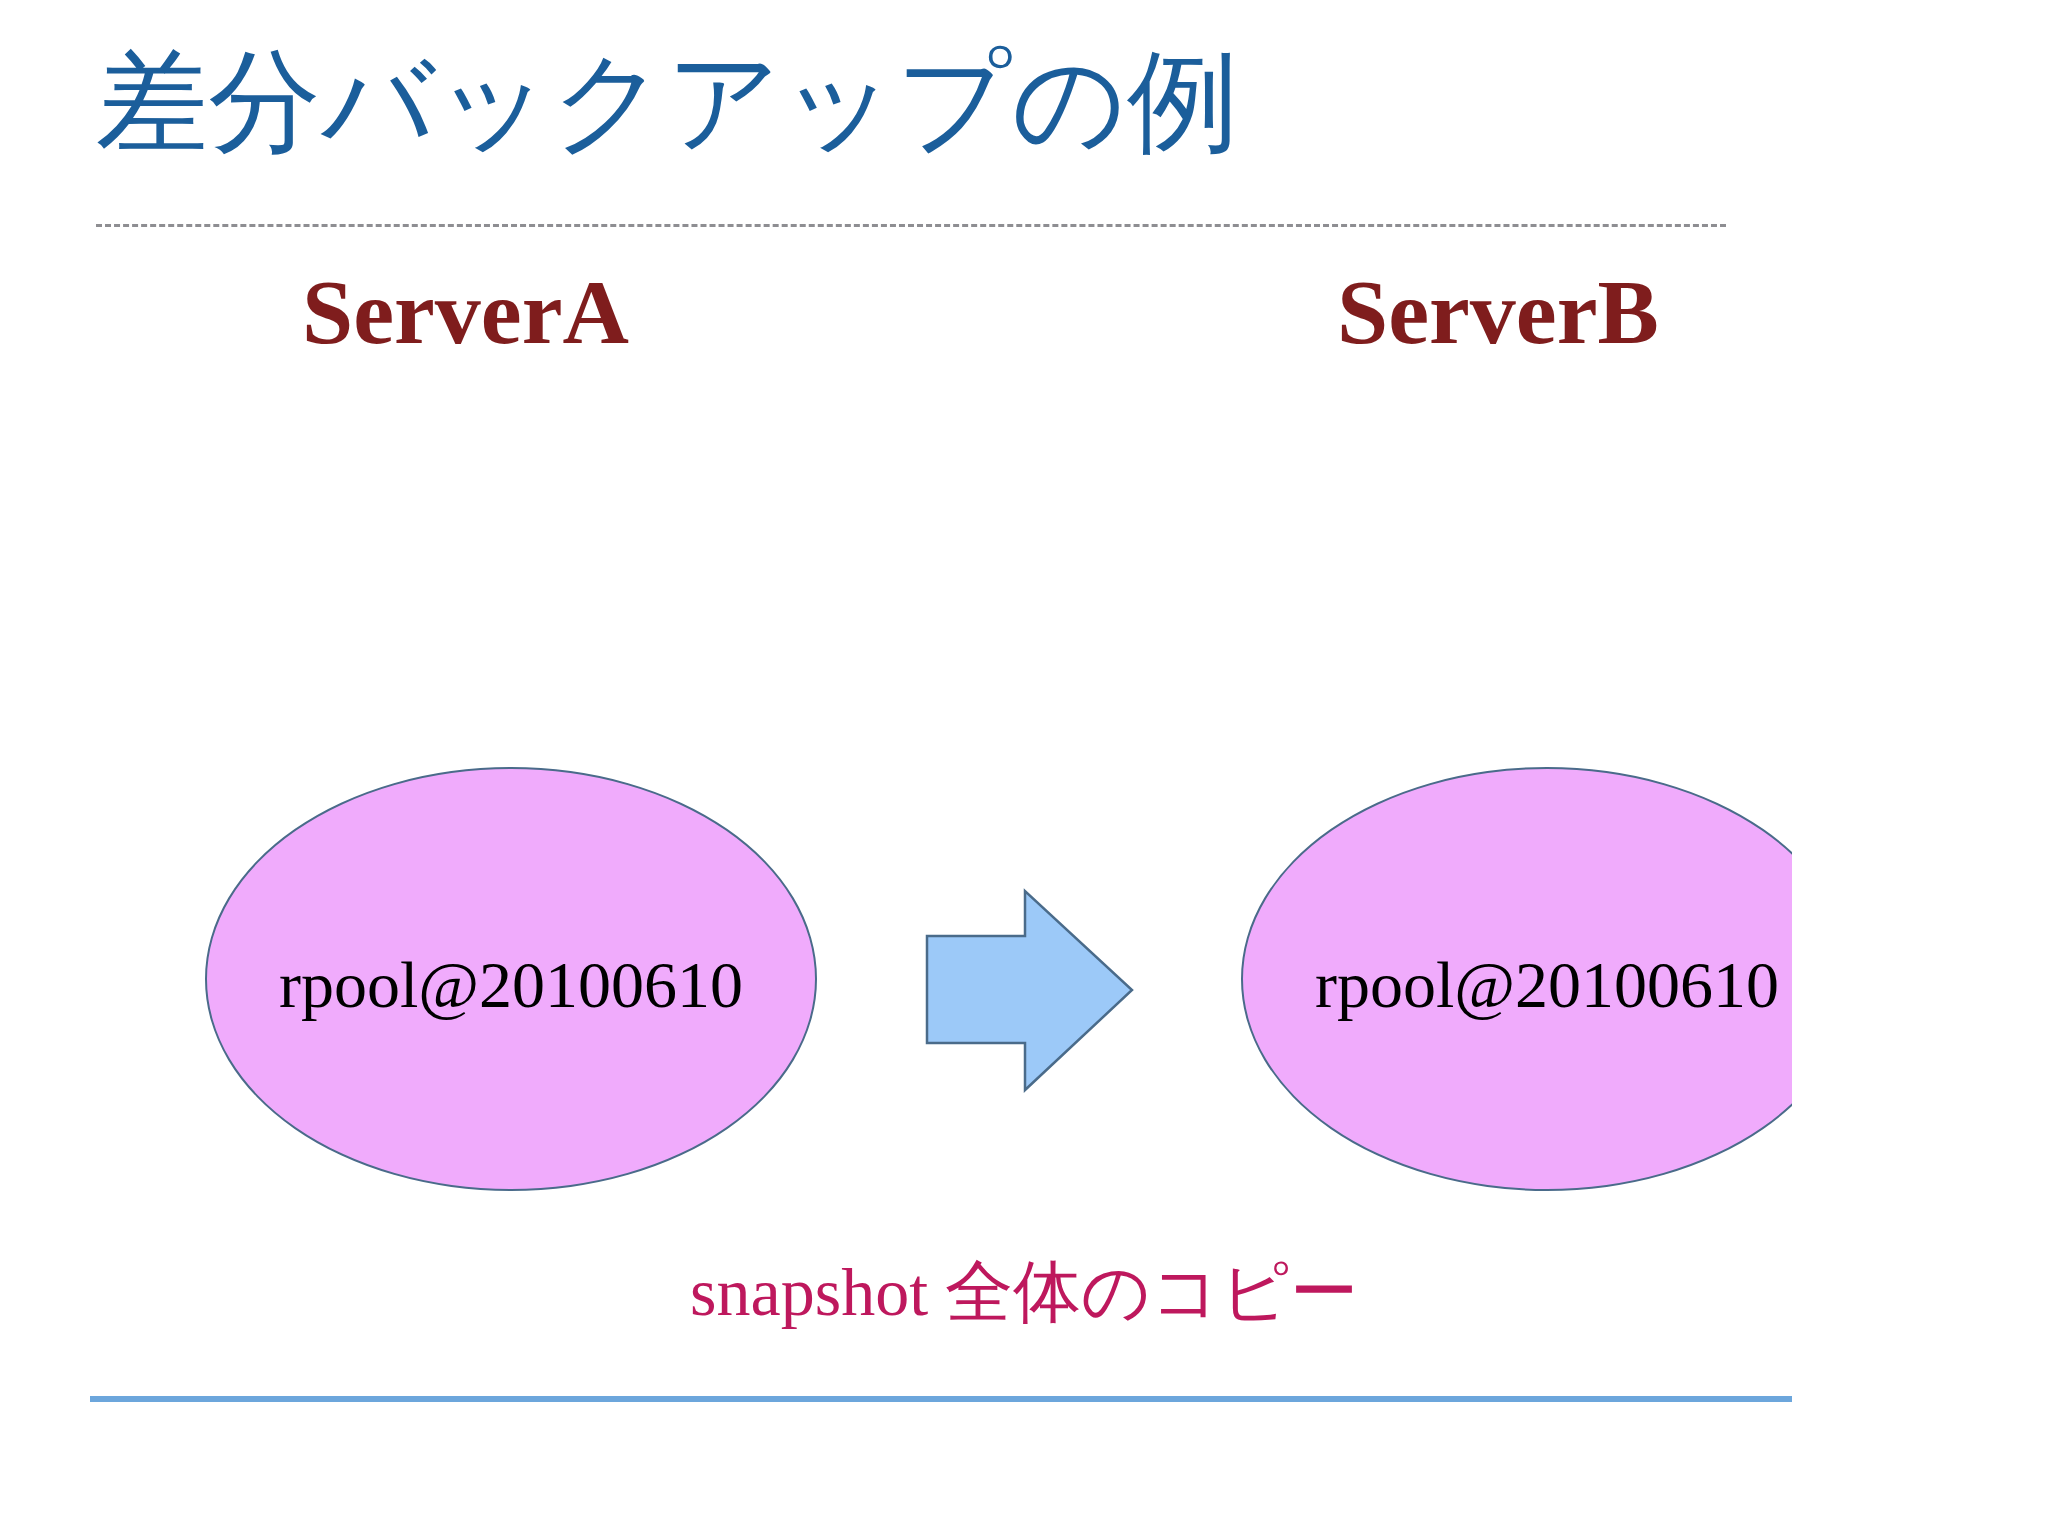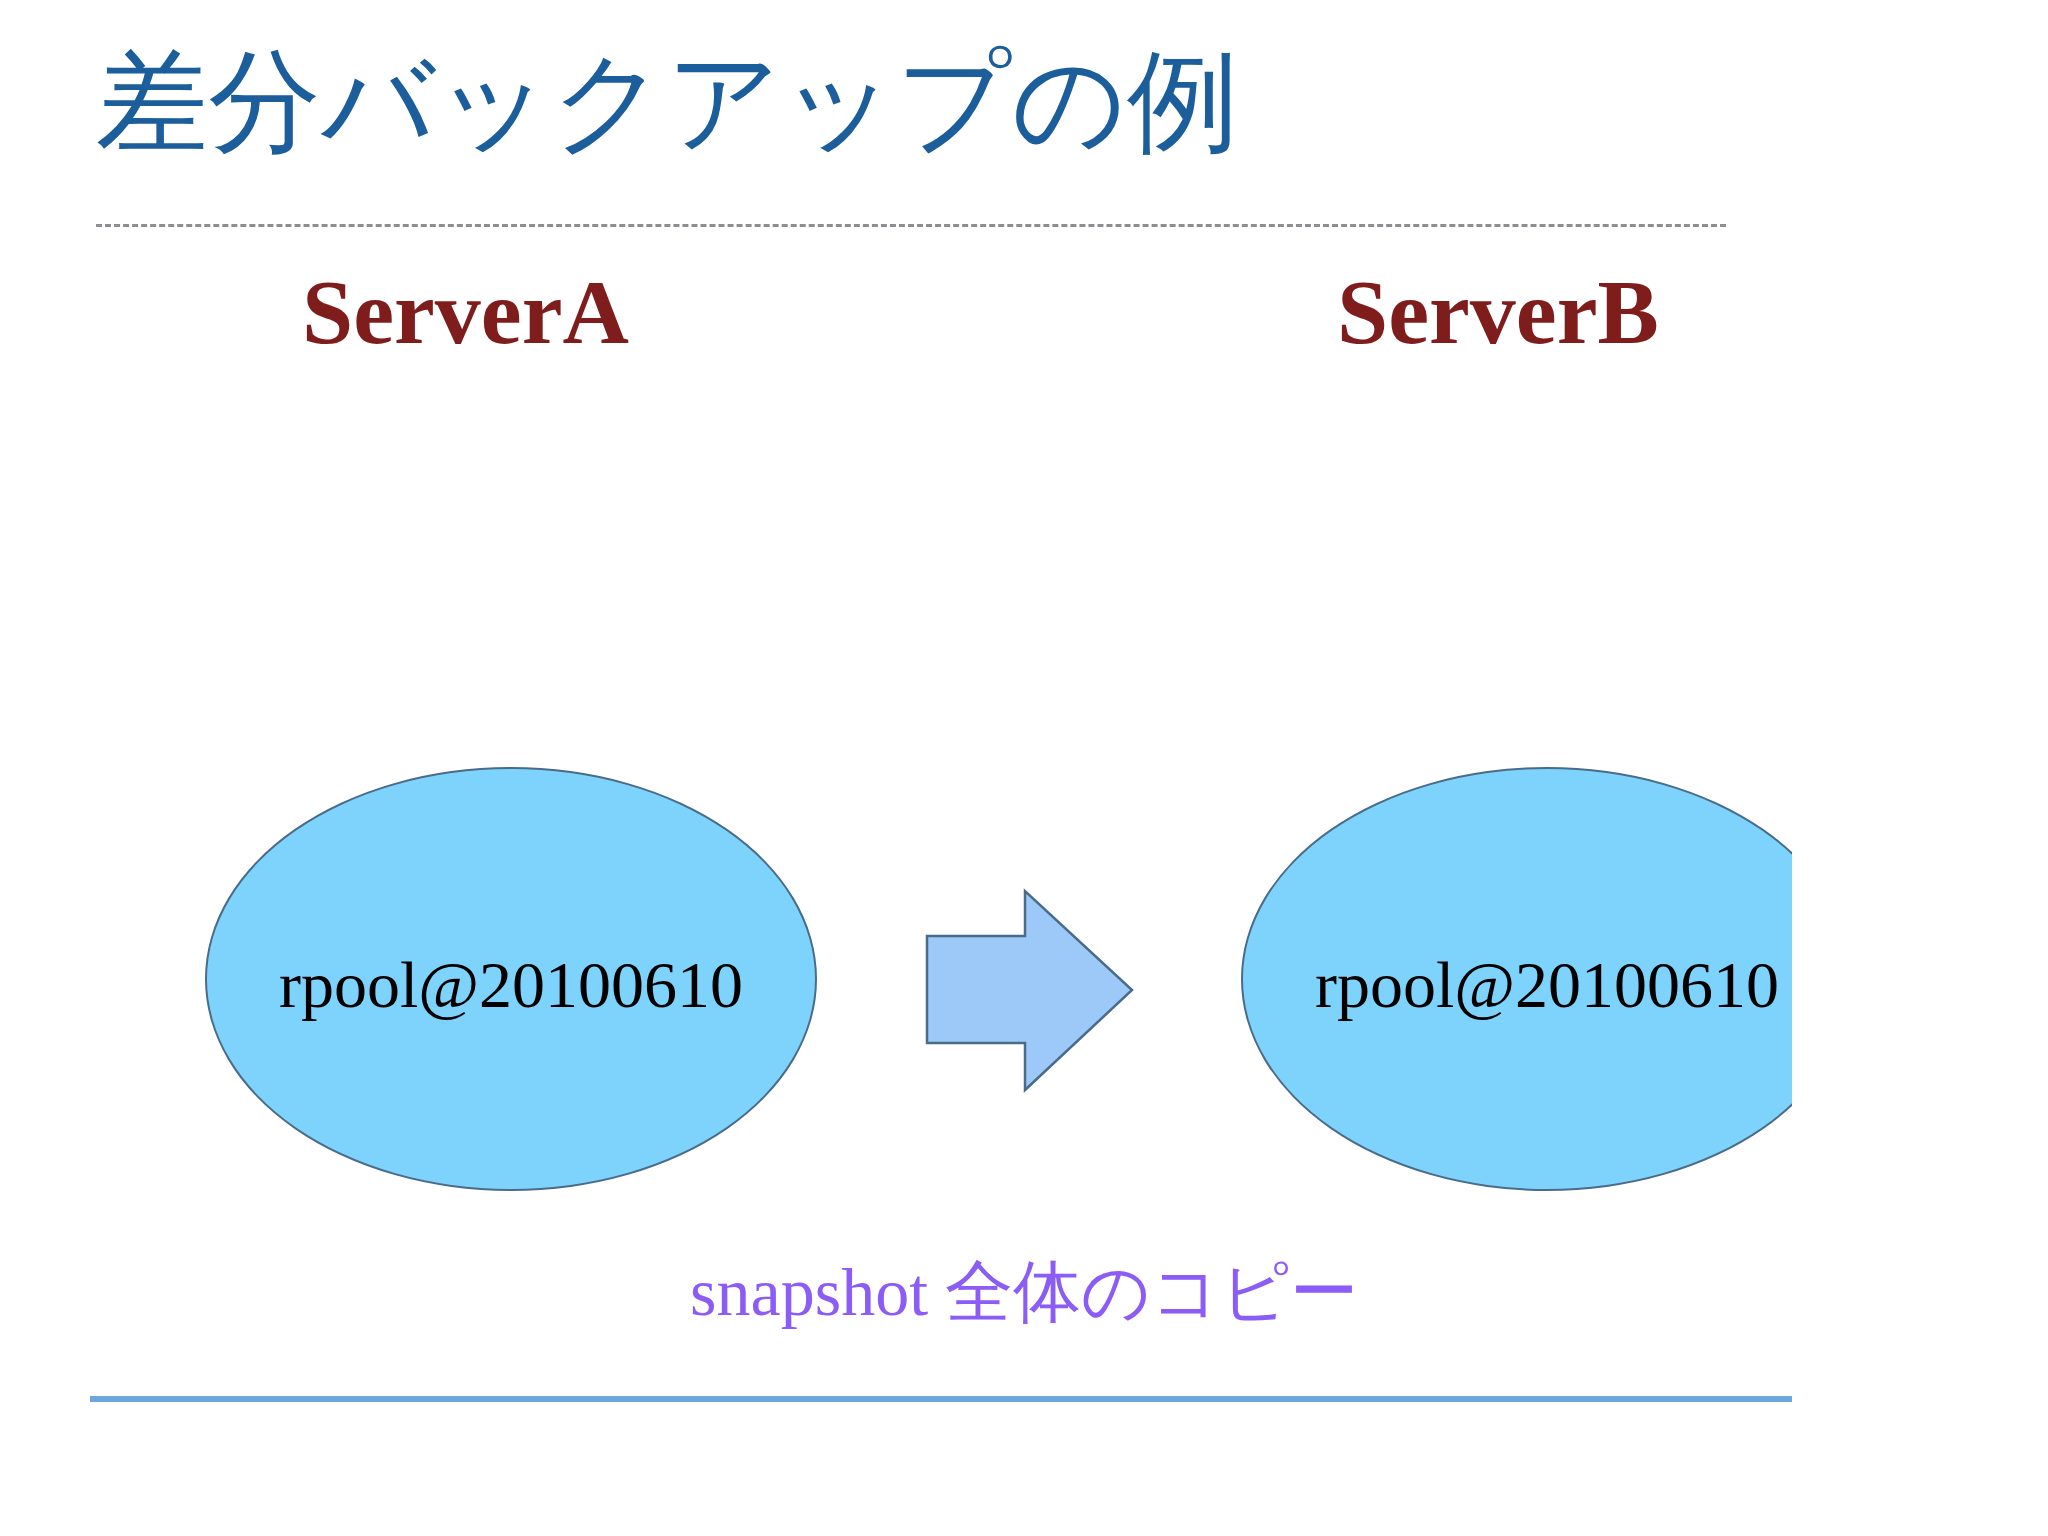--- a/index.html
+++ b/index.html
@@ -51,21 +51,21 @@
     white-space: nowrap;
     line-height: 1;
   }
   #server-a-heading { left: 302px; top: 266px; }
   #server-b-heading { left: 1337px; top: 266px; }
 
   
   .pool-ellipse {
     position: absolute;
     border-radius: 50%;
-    background: #7dd3fc;
+    background: #f0abfc;
     border: 2px solid #4a6b8a;
     box-sizing: border-box;
     display: flex;
     align-items: center;
     justify-content: center;
   }
   #ellipse-a { left: 205px; top: 767px; width: 612px; height: 424px; }
   #ellipse-b { left: 1241px; top: 767px; width: 612px; height: 424px; }
   .pool-label {
     font-family: "Liberation Serif", "DejaVu Serif", serif;
@@ -88,21 +88,21 @@
 
   
   #copy-caption {
     position: absolute;
     left: 0;
     top: 1258px;
     width: 2048px;
     text-align: center;
     font-family: "Liberation Serif", "DejaVu Serif", serif;
     font-size: 68px;
-    color: #8b5cf6;
+    color: #be185d;
     line-height: 1;
     white-space: nowrap;
   }
 
   
   #footer-rule {
     position: absolute;
     left: 90px;
     top: 1396px;
     width: 1870px;

